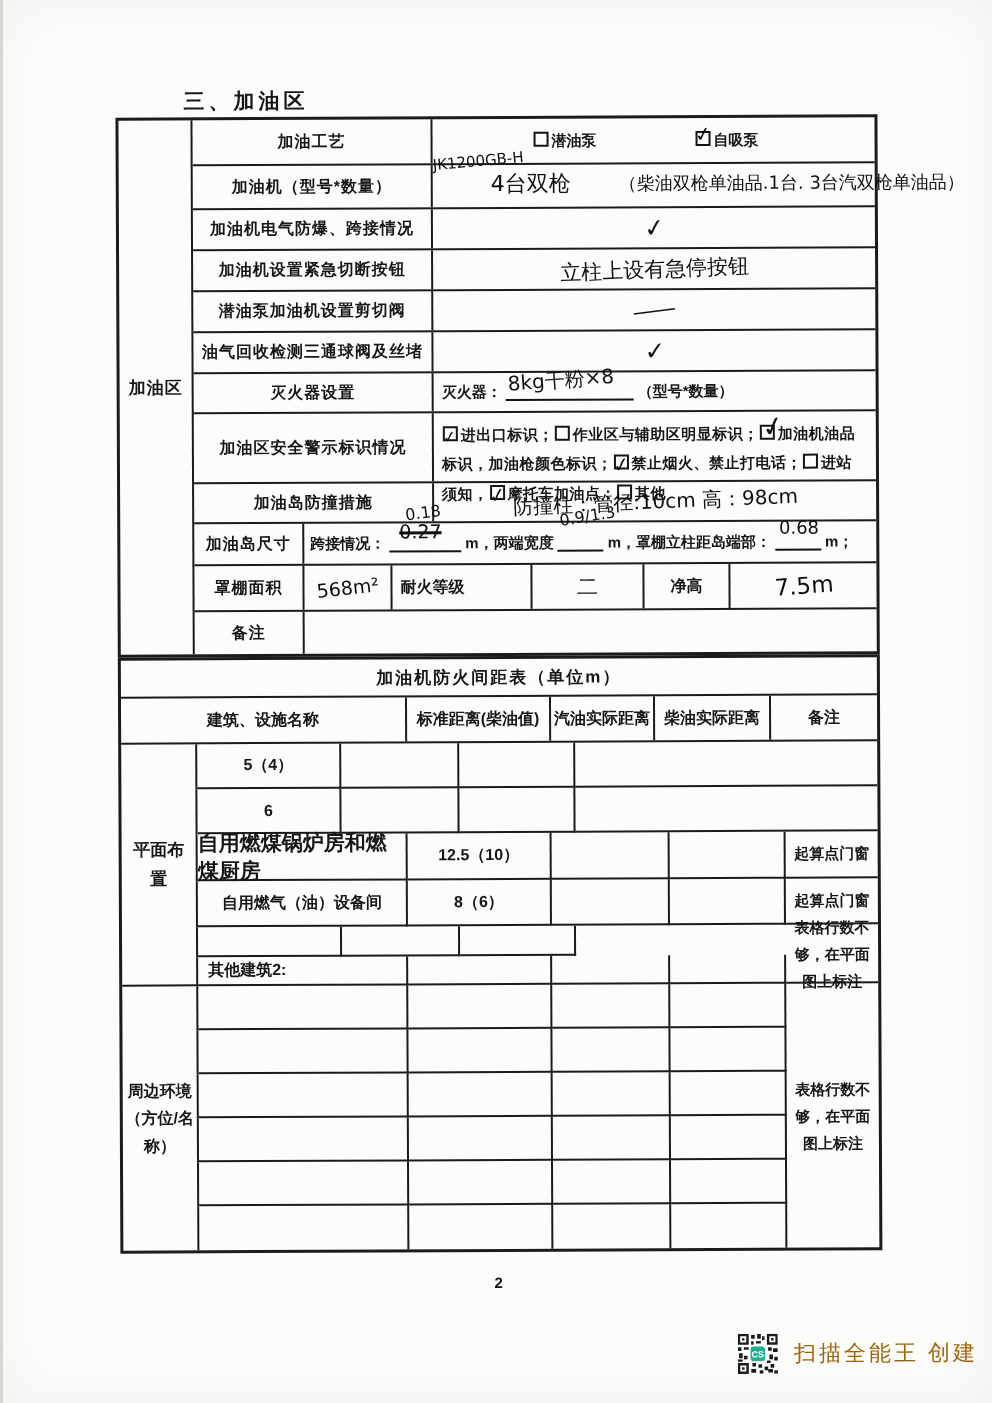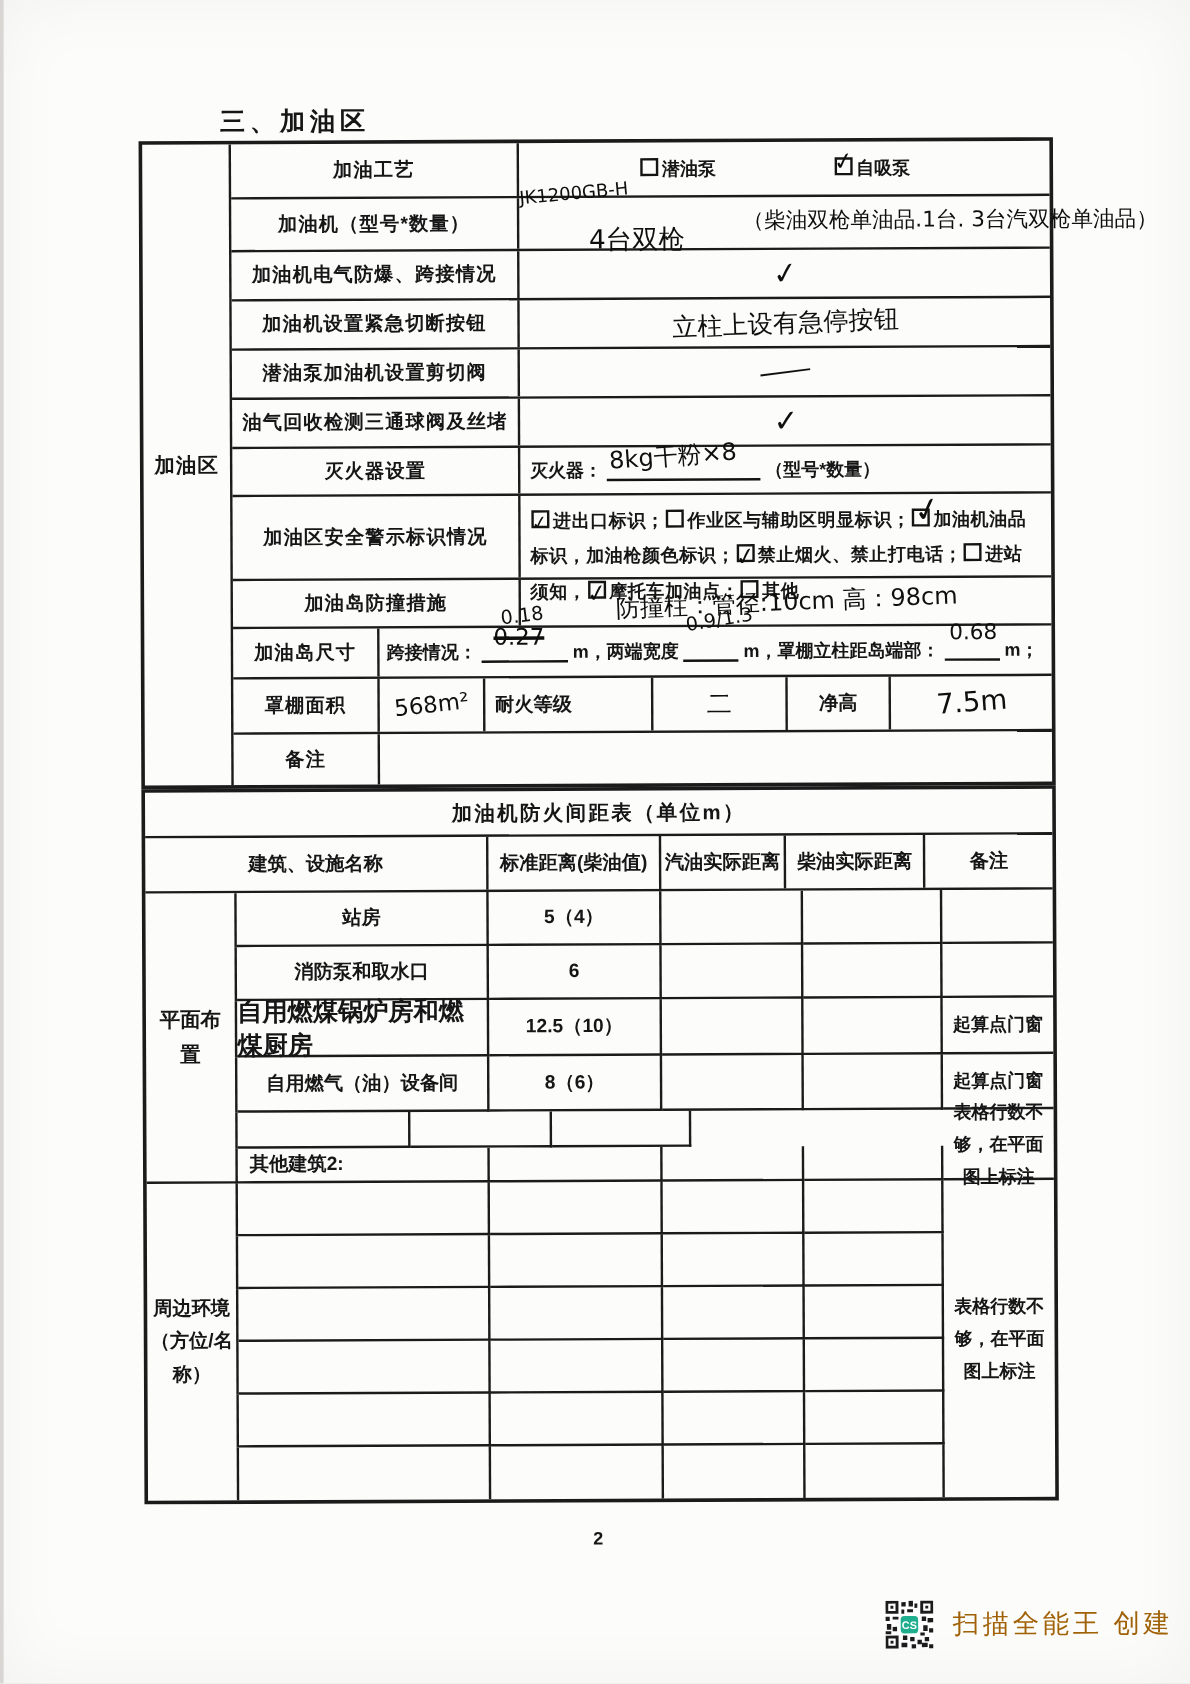--- a/index.html
+++ b/index.html
@@ -13,21 +13,21 @@
 
   
   .t1{position:absolute;left:118px;top:116px;width:762px;border:3px solid #1b1b1b;display:flex;box-sizing:border-box;background:transparent;}
   .t1-side{width:74px;border-right:2px solid #1b1b1b;display:flex;align-items:center;justify-content:center;
            font-weight:700;font-size:17px;letter-spacing:1px;box-sizing:border-box;}
   .t1-main{flex:1;display:flex;flex-direction:column;min-width:0;}
   .tr{display:flex;border-bottom:2px solid #1b1b1b;position:relative;box-sizing:border-box;}
   .tr:last-child{border-bottom:none;}
   .tl{width:240px;border-right:2px solid #1b1b1b;display:flex;align-items:center;justify-content:center;
       font-weight:700;font-size:16px;text-align:center;box-sizing:border-box;letter-spacing:1px;}
-  .tl.narrow{width:122px;}
+  .tl.narrow{width:110px;}
   .tv{flex:1;position:relative;display:flex;align-items:center;font-size:15px;font-weight:700;box-sizing:border-box;min-width:0;}
   .tv.center{justify-content:center;}
   .cell{border-right:2px solid #1b1b1b;display:flex;align-items:center;justify-content:center;
         font-weight:700;font-size:16px;box-sizing:border-box;position:relative;}
   .cell.last{border-right:none;}
 
   
   .hw{font-family:"DejaVu Sans",sans-serif;font-weight:400;color:#0f0f0f;white-space:nowrap;}
   .hw-abs{position:absolute;}
   .hw-check{font-size:25px;transform:rotate(-8deg);font-weight:400;}
@@ -95,21 +95,21 @@
           <span style="position:absolute;left:262px;top:13px">
             <span class="cb m-through checked"></span><span>自吸泵</span>
           </span>
         </div>
       </div>
 
       <div class="tr" style="height:44px;z-index:3">
         <div class="tl">加油机（型号*数量）</div>
         <div class="tv" style="overflow:visible">
           <span class="hw hw-abs" style="left:0px;top:-13px;font-size:15px;transform:rotate(-5deg)">JK1200GB-H</span>
-          <span class="hw hw-abs" style="left:58px;top:20px;font-size:22px">4台双枪</span>
+          <span class="hw hw-abs" style="left:58px;top:4px;font-size:22px">4台双枪</span>
           <span class="hw hw-abs" style="left:186px;top:7px;font-size:18px">（柴油双枪单油品.1台. 3台汽双枪单油品）</span>
         </div>
       </div>
 
       <div class="tr" style="height:41px">
         <div class="tl">加油机电气防爆、跨接情况</div>
         <div class="tv center">
           <span class="hw hw-check">✓</span>
         </div>
       </div>
@@ -212,29 +212,27 @@
       <div class="cell" style="width:144px">标准距离(柴油值)</div>
       <div class="cell" style="width:104px">汽油实际距离</div>
       <div class="cell" style="width:116px">柴油实际距离</div>
       <div class="cell last" style="flex:1">备注</div>
     </div>
 
     <div class="t2-body">
 
       <div class="row" style="height:45px">
         <div class="c w1 nbb"></div>
-        <div class="c w2">站房</div>
         <div class="c w3">5（4）</div>
         <div class="c w4"></div>
         <div class="c w5"></div>
         <div class="c w6 nbr"></div>
       </div>
       <div class="row" style="height:45px">
         <div class="c w1 nbb"></div>
-        <div class="c w2">消防泵和取水口</div>
         <div class="c w3">6</div>
         <div class="c w4"></div>
         <div class="c w5"></div>
         <div class="c w6 nbr"></div>
       </div>
       <div class="row" style="height:47px">
         <div class="c w1 nbb"></div>
         <div class="c w2" style="font-size:21px">自用燃煤锅炉房和燃煤厨房</div>
         <div class="c w3">12.5（10）</div>
         <div class="c w4"></div>

